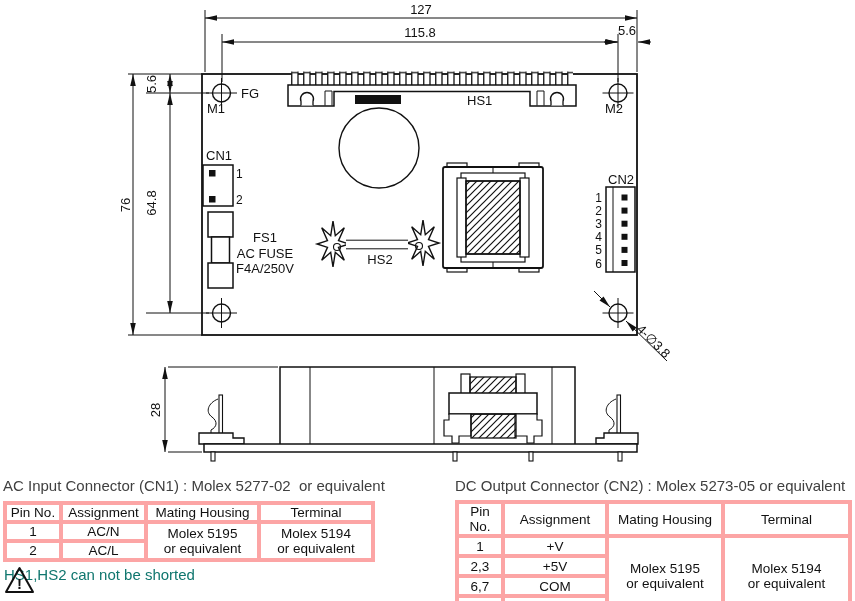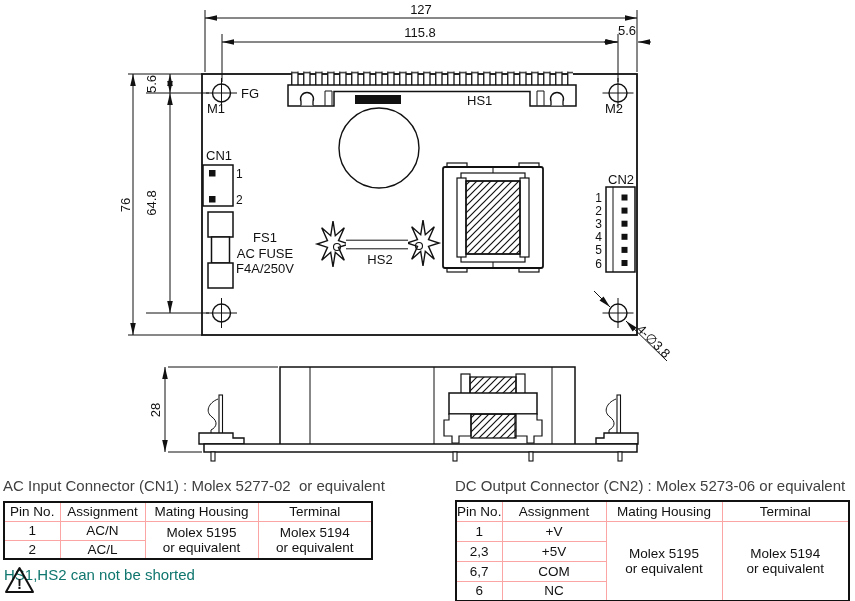--- a/index.html
+++ b/index.html
@@ -10,21 +10,21 @@
   .shape{stroke:#111;fill:none;}
   .wh{stroke:#111;fill:#fff;}
   .blk{stroke:none;fill:#111;}
   .dim{stroke:#111;stroke-width:1;fill:none;}
   .thin{stroke:#111;stroke-width:1;fill:none;}
   .t13{font-size:13px;}
   .t12{font-size:12px;}
   .title{position:absolute;font-size:15px;white-space:pre;color:#404040;}
   table.tbl{position:absolute;border-collapse:collapse;table-layout:fixed;
             border:2px solid #111;background:#fff;}
-  table.tbl td{border:1px solid #fca5a5;text-align:center;vertical-align:middle;
+  table.tbl td{border:4px solid #fca5a5;text-align:center;vertical-align:middle;
                font-size:13.5px;padding:0;color:#111;}
   .note{position:absolute;display:flex;align-items:center;gap:7px;}
   .note span{font-size:15px;color:#0f766e;}
 </style>
 </head>
 <body>
 
 <div class="page">
 
 <svg width="855" height="475" viewBox="0 0 855 475">
@@ -263,21 +263,21 @@
       <div>or equivalent</div>
     </td>
   </tr>
   <tr style="height:19px;">
     <td>2</td>
     <td>AC/L</td>
   </tr>
 </tbody>
     </table>
 
-<div class="title" style="left:455px;top:477px;">DC Output Connector (CN2) : Molex 5273-06 or equivalent</div>
+<div class="title" style="left:455px;top:477px;">DC Output Connector (CN2) : Molex 5273-05 or equivalent</div>
 <table class="tbl" style="left:455px;top:500px;width:393px;">
   <colgroup>
         <col style="width:46px">
         <col style="width:104px">
         <col style="width:116px">
         <col style="width:127px">
       </colgroup>
   <tbody>
         <tr style="height:20px;">
     <td>Pin No.</td>

